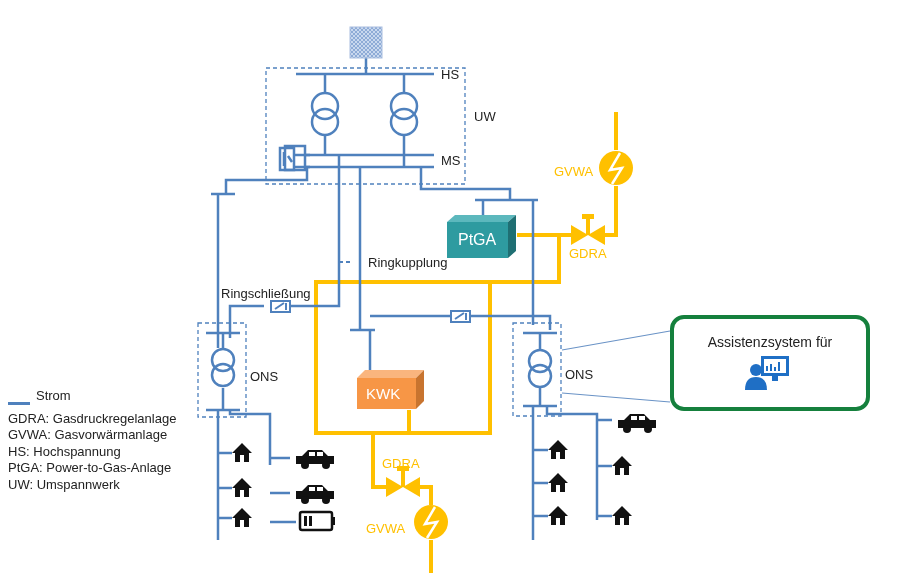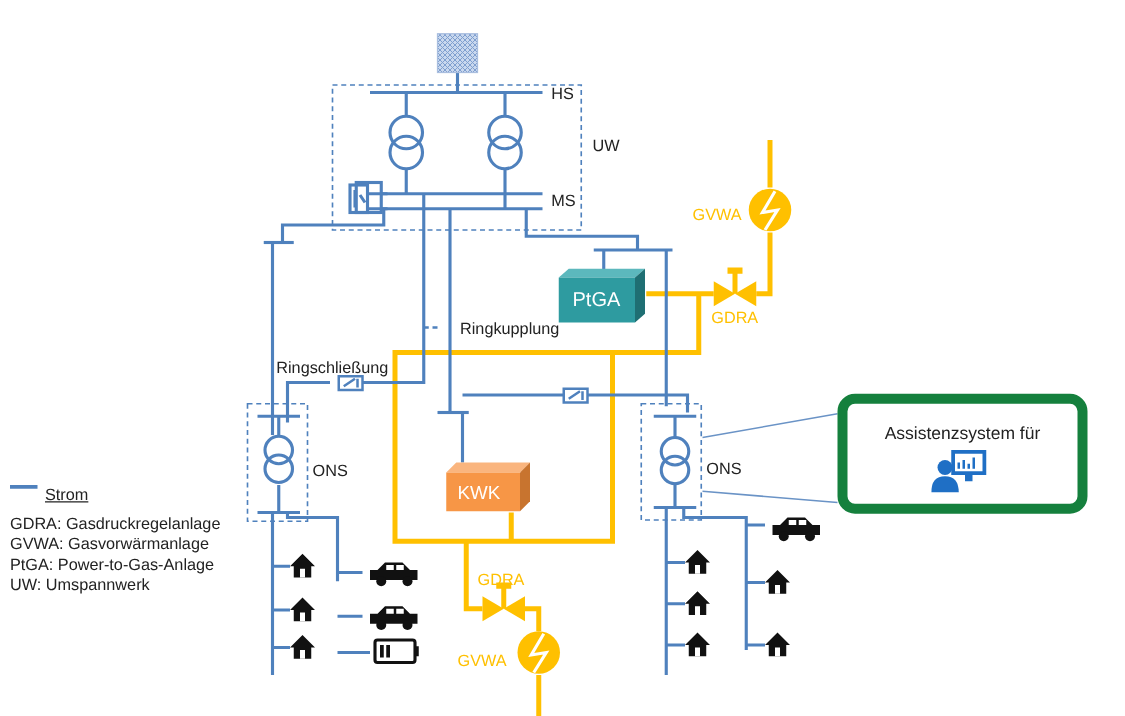--- a/index.html
+++ b/index.html
@@ -1,23 +1,23 @@
 <!DOCTYPE html>
 <html><head>
 <meta charset="utf-8">
 <style>
   html,body{margin:0;padding:0;background:#fff;}
   body{width:900px;height:573px;position:relative;overflow:hidden;font-family:"Liberation Sans",sans-serif;}
   svg{position:absolute;left:0;top:0;}
   .lbl{font-family:"Liberation Sans",sans-serif;font-size:13px;fill:#222;}
   .glbl{font-family:"Liberation Sans",sans-serif;font-size:13px;fill:#FFC000;}
   .legend{position:absolute;left:8px;top:388px;font-size:13px;color:#222;line-height:16.5px;}
-  .legend .row{display:flex;align-items:flex-start;text-decoration:underline;}
+  .legend .row{display:flex;align-items:flex-end;}
   .legend .sw{display:inline-block;width:22px;height:3px;margin-right:6px;}
-  .assist{position:absolute;left:670px;top:315px;width:200px;height:96px;border:8px solid #15803d;border-radius:14px;background:#fff;text-align:center;font-size:14px;color:#222;box-sizing:border-box;padding-top:14px;line-height:19px;}
+  .assist{position:absolute;left:670px;top:315px;width:200px;height:96px;border:4px solid #15803d;border-radius:14px;background:#fff;text-align:center;font-size:14px;color:#222;box-sizing:border-box;padding-top:14px;line-height:19px;}
 </style>
 </head>
 <body>
 
 <svg width="900" height="573">
   <defs>
     <pattern id="hatch" width="4" height="4" patternUnits="userSpaceOnUse">
       <rect width="4" height="4" fill="#c9d8ee"></rect>
       <path d="M0 0L4 4M4 0L0 4" stroke="#7f9fcf" stroke-width="0.8"></path>
     </pattern>
@@ -242,15 +242,16 @@
 </div>
 
 <div class="legend">
   <div class="row">
       <span class="sw" style="background:#4F81BD"></span>
       <span>Strom</span>
     </div>
   <div style="height:6px"></div>
   <div>GDRA: Gasdruckregelanlage</div>
   <div>GVWA: Gasvorwärmanlage</div>
+  <div>HS: Hochspannung</div>
   <div>PtGA: Power-to-Gas-Anlage</div>
   <div>UW: Umspannwerk</div>
 </div>
 
 </body></html>

